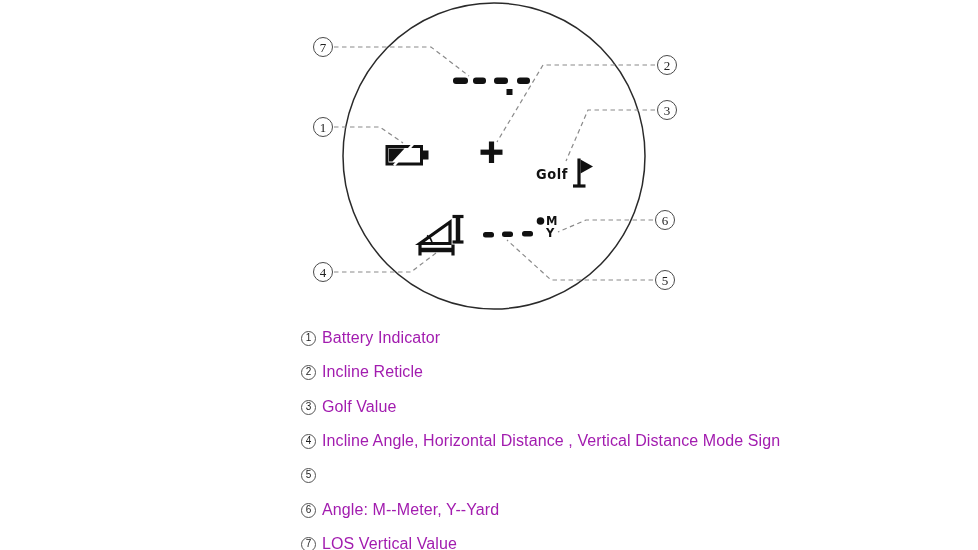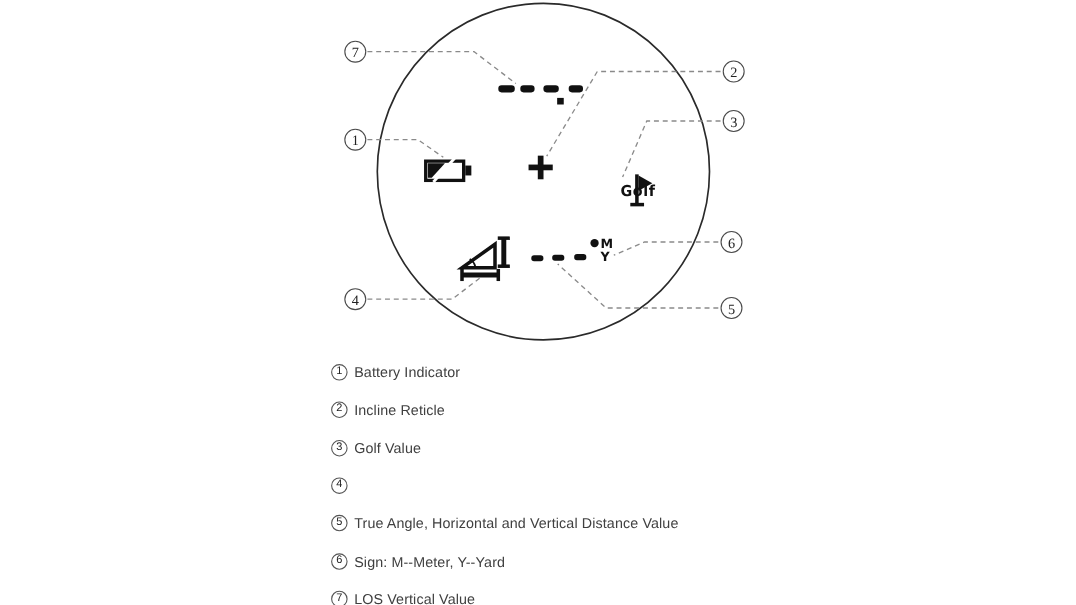--- a/index.html
+++ b/index.html
@@ -19,21 +19,21 @@
   }
   .overlay-text{position:absolute;color:#111;font-family:"DejaVu Sans",sans-serif;font-weight:bold;white-space:nowrap;}
   .golf-label{font-size:13px;letter-spacing:0.6px;transform:scaleY(1.05);}
   .unit-label{font-size:11.5px;line-height:11px;letter-spacing:0;}
   .legend{position:absolute;left:301px;top:330px;width:450px;height:230px;}
   .legend-row{position:absolute;left:0;display:flex;align-items:center;height:16px;}
   .badge-sm{
     position:relative;flex:0 0 auto;width:15px;height:15px;border:1px solid #555;
     font-size:10px;line-height:1;margin-right:6px;
   }
-  .legend-text{font-size:13px;color:#404040;white-space:nowrap;letter-spacing:0.1px;}
+  .legend-text{font-size:16px;color:#a21caf;white-space:nowrap;letter-spacing:0.1px;}
 </style>
 </head>
 <body>
 
 <div class="stage">
 
   <svg class="diagram-svg" width="978" height="330" viewBox="0 0 978 330">
 
     <ellipse cx="494" cy="156" rx="151" ry="153" fill="none" stroke="#2a2a2a" stroke-width="1.5"></ellipse>
 
@@ -88,21 +88,21 @@
 
     <g fill="#111">
       <rect x="483" y="232" width="11" height="5.5" rx="2.5"></rect>
       <rect x="502" y="231.5" width="11" height="5.5" rx="2.5"></rect>
       <rect x="522" y="231" width="11" height="5.5" rx="2.5"></rect>
     </g>
 
     <circle cx="540.5" cy="221" r="3.8" fill="#111"></circle>
   </svg>
 
-  <span class="overlay-text golf-label" style="left:564px;top:167px;">Golf</span>
+  <span class="overlay-text golf-label" style="left:536px;top:167px;">Golf</span>
   <span class="overlay-text unit-label" style="left:546px;top:216px;">M</span>
   <span class="overlay-text unit-label" style="left:546px;top:228px;">Y</span>
 
   <span class="badge badge-lg" style="left:313px;top:37px;">7</span>
   <span class="badge badge-lg" style="left:313px;top:117px;">1</span>
   <span class="badge badge-lg" style="left:313px;top:262px;">4</span>
   <span class="badge badge-lg" style="left:657px;top:55px;">2</span>
   <span class="badge badge-lg" style="left:657px;top:100px;">3</span>
   <span class="badge badge-lg" style="left:655px;top:210px;">6</span>
   <span class="badge badge-lg" style="left:655px;top:270px;">5</span>
@@ -115,28 +115,28 @@
     <div class="legend-row" style="top:34px">
       <span class="badge badge-sm">2</span>
       <span class="legend-text">Incline Reticle</span>
     </div>
     <div class="legend-row" style="top:69px">
       <span class="badge badge-sm">3</span>
       <span class="legend-text">Golf Value</span>
     </div>
     <div class="legend-row" style="top:103px">
       <span class="badge badge-sm">4</span>
+      <span class="legend-text">Incline Angle, Horizontal Distance , Vertical Distance Mode Sign</span>
     </div>
     <div class="legend-row" style="top:137px">
       <span class="badge badge-sm">5</span>
-      <span class="legend-text">True Angle, Horizontal and Vertical Distance Value</span>
     </div>
     <div class="legend-row" style="top:172px">
       <span class="badge badge-sm">6</span>
-      <span class="legend-text">Sign: M--Meter, Y--Yard</span>
+      <span class="legend-text">Angle: M--Meter, Y--Yard</span>
     </div>
     <div class="legend-row" style="top:206px">
       <span class="badge badge-sm">7</span>
       <span class="legend-text">LOS Vertical Value</span>
     </div>
   </div>
 
 </div>
 
 </body></html>

